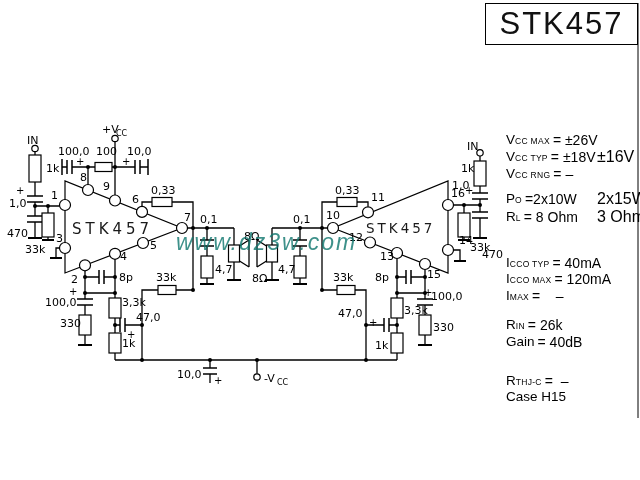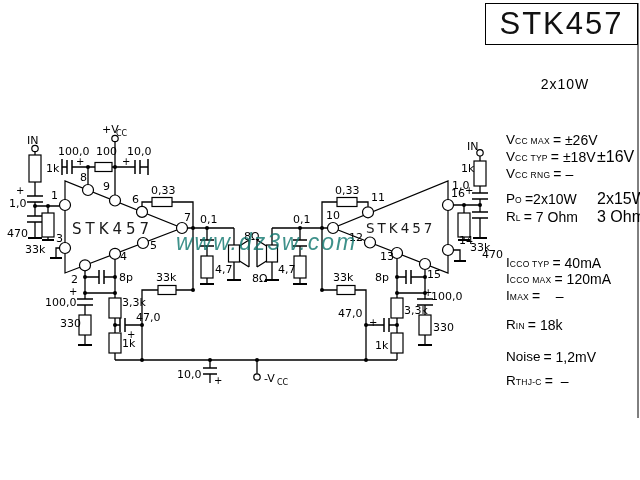--- a/index.html
+++ b/index.html
@@ -33,34 +33,34 @@
   .srow .v2{position:absolute;left:91px;top:0;font-size:16px;line-height:14px;}
 </style>
 </head>
 <body>
 
 <div id="page">
 
   <div id="titlebox">
     <span class="t">STK457</span>
   </div>
-  <div id="sub2">2x10W</div>
 
   <div id="specs">
     <div class="srow" style="top:133px"><span class="sym">V</span><span class="sub">CC MAX</span><span class="rest">= ±26V</span><span class="v2"></span></div>
     <div class="srow" style="top:150px"><span class="sym">V</span><span class="sub">CC TYP</span><span class="rest">= ±18V</span><span class="v2">±16V</span></div>
     <div class="srow" style="top:167px"><span class="sym">V</span><span class="sub">CC RNG</span><span class="rest">= –</span><span class="v2"></span></div>
     <div class="srow" style="top:192px"><span class="sym">P</span><span class="sub">O</span><span class="rest">=2x10W</span><span class="v2">2x15W</span></div>
-    <div class="srow" style="top:210px"><span class="sym">R</span><span class="sub">L</span><span class="rest">= 7 Ohm</span><span class="v2">3 Ohm</span></div>
+    <div class="srow" style="top:210px"><span class="sym">R</span><span class="sub">L</span><span class="rest">= 8 Ohm</span><span class="v2">3 Ohm</span></div>
     <div class="srow" style="top:256px"><span class="sym">I</span><span class="sub">CCO TYP</span><span class="rest">= 40mA</span><span class="v2"></span></div>
     <div class="srow" style="top:272px"><span class="sym">I</span><span class="sub">CCO MAX</span><span class="rest">= 120mA</span><span class="v2"></span></div>
     <div class="srow" style="top:289px"><span class="sym">I</span><span class="sub">MAX</span><span class="rest">=    –</span><span class="v2"></span></div>
-    <div class="srow" style="top:318px"><span class="sym">R</span><span class="sub">IN</span><span class="rest">= 18k</span><span class="v2"></span></div>
-    <div class="srow" style="top:350px"><span class="sym">Noise</span><span class="sub"></span><span class="rest">= 1,2mV</span><span class="v2"></span></div>
+    <div class="srow" style="top:318px"><span class="sym">R</span><span class="sub">IN</span><span class="rest">= 26k</span><span class="v2"></span></div>
+    <div class="srow" style="top:335px"><span class="sym">Gain</span><span class="sub"></span><span class="rest">= 40dB</span><span class="v2"></span></div>
     <div class="srow" style="top:374px"><span class="sym">R</span><span class="sub">THJ-C</span><span class="rest">=  –</span><span class="v2"></span></div>
+    <div class="srow" style="top:390px"><span class="sym">Case H15</span><span class="sub"></span><span class="rest"></span><span class="v2"></span></div>
   </div>
 
   <svg width="640" height="480" viewBox="0 0 640 480">
     <line x1="638" y1="3" x2="638" y2="418" stroke="#000" stroke-width="1"></line>
 
     <polygon class="tri" points="65,181 65,273 182,228"></polygon>
     <polygon class="tri" points="448,181 448,273 333,228"></polygon>
 
     <path class="wire" d="M35,151.7 V155 M35,182 V196 M35,202 V206 M35,206 H59.5 M35,206 V216 M35,222 V238 M48,206 V213 M48,237 V240 M59.5,248 H56 V258 M62,167 H67 M72,167 H95 M112,167 H135 M140,167 H148 M115,141.7 V195 M88,167 V184.5 M142,206.5 V202 H152 M172,202 H193 V290 H176 M158,290 H142 V360 M187.5,228 H234 M207,228 V240 M207,246 V256 M207,278 V284 M234,228 V245 M234,262 V280 M115,325 H120 M125,325 H142 M85,270.8 V299 M85,305 V315 M85,335 V345 M85,293 H115 M85,277 H99 M104,277 H115 M115,259.3 V298 M115,318 V333 M115,353 V360 M115,360 H397 M210,360 V368 M210,374 V383 M257,360 V373.8"></path>
     <path class="wire" d="M480,156 V161 M480,186 V193 M480,199 V205 M454,205 H480 M480,205 V212 M480,218 V238 M464,205 V213 M464,237 V240 M453.5,250 H460 V261 M368,206.7 V202 H357 M337,202 H322 V290 H337 M355,290 H366 V360 M327.5,228 H272 M300,228 V240 M300,246 V256 M300,278 V284 M272,228 V245 M272,262 V280 M397,325 H389 M384,325 H366 M425,269.5 V299 M425,305 V315 M425,335 V345 M425,293 H397 M425,277 H411 M406,277 H397 M397,258.5 V298 M397,318 V333 M397,353 V360"></path>

